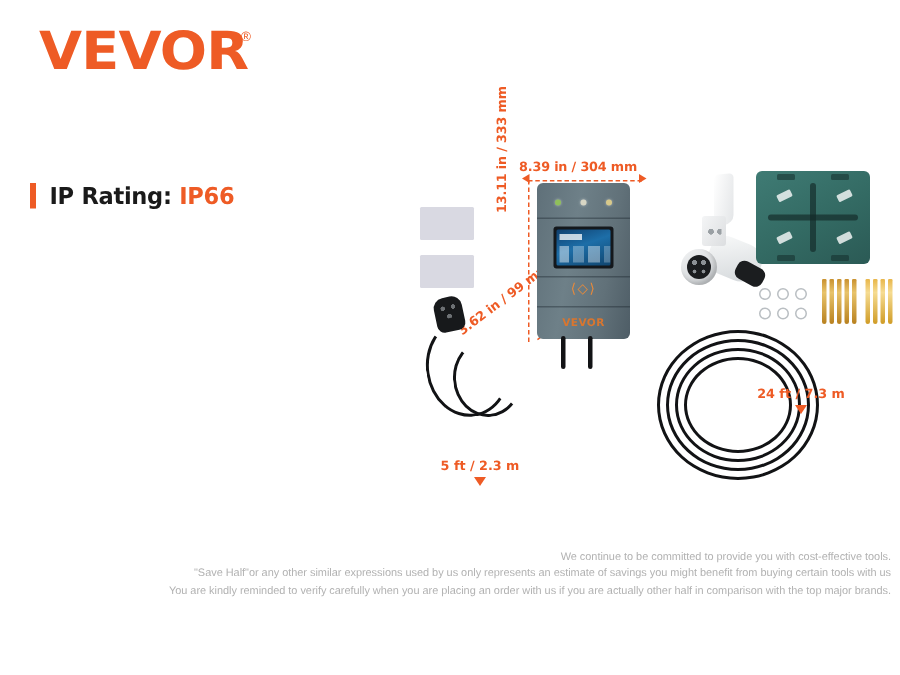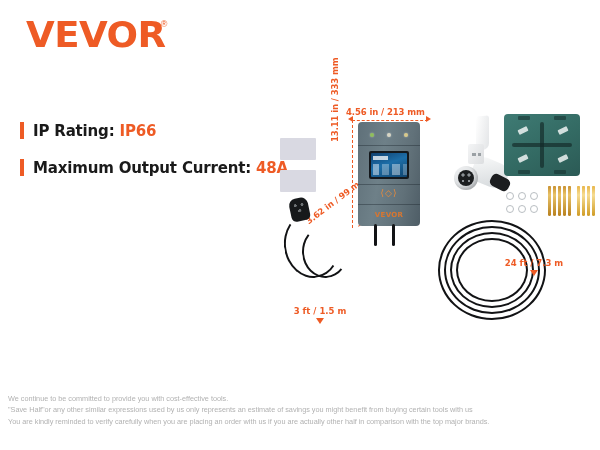--- a/index.html
+++ b/index.html
@@ -482,22 +482,23 @@
     border-radius: 1px 1px 2px 2px;
   }
   .screw.gold2 {
     background: linear-gradient(180deg,#e8b64a,#f6dc92 30%,#d09c26);
   }
 
   
   .disclaimer {
     position: absolute;
     left: 8px;
-    top: 394px;
+    top: 366px;
     width: 586px;
+    text-align: right;
   }
   .disclaimer p {
     margin: 0 0 1px 0;
     font-family: "Liberation Sans", sans-serif;
     font-size: 7.3px;
     line-height: 10.4px;
     color: #b2b2b2;
     white-space: nowrap;
     letter-spacing: -0.02px;
   }
@@ -514,39 +515,35 @@
 
   <div class="spec-row">
     <span class="spec-bullet"></span>
     <span class="spec-text"><span>IP Rating:</span>&nbsp;<span class="spec-value">IP66</span></span>
   </div>
 
 
 
 
 
-  <div class="spec-row">
-    <span class="spec-bullet"></span>
-    <span class="spec-text"><span>Maximum Output Current:</span>&nbsp;<span class="spec-value">48A</span></span>
-  </div>
 
 </div>
 
 <div class="product-area">
 
   <div class="card card-a"></div>
   <div class="card card-b"></div>
 
   <div class="dline dline-top"></div>
   <div class="dline dline-left"></div>
   <div class="dline dline-diag"></div>
   <div class="dtick dtick-l"></div>
   <div class="dtick dtick-r"></div>
 
-  <div class="dim-label dim-w">4.56 in / 213 mm</div>
+  <div class="dim-label dim-w">8.39 in / 304 mm</div>
   <div class="dim-label dim-h">13.11 in / 333 mm</div>
   <div class="dim-label dim-d">3.62 in / 99 mm</div>
 
   <div class="charger">
     <div class="charger-shell"></div>
     <div class="seam seam-1"></div>
     <div class="seam seam-2"></div>
     <div class="seam seam-3"></div>
     <div class="led led-1"></div>
     <div class="led led-2"></div>
@@ -564,21 +561,21 @@
   <div class="cable cable-in-2"></div>
   <div class="cable-stub-a"></div>
   <div class="cable-stub-b"></div>
 
   <div class="coil coil-1"></div>
   <div class="coil coil-2"></div>
   <div class="coil coil-3"></div>
   <div class="coil coil-4"></div>
 
   <div class="cable-label lbl-5ft">
-    <span>3 ft / 1.5 m</span>
+    <span>5 ft / 2.3 m</span>
     <span class="tri"></span>
   </div>
   <div class="cable-label lbl-24ft">
     <span>24 ft / 7.3 m</span>
     <span class="tri"></span>
   </div>
 
   <div class="j1772">
     <div class="j-body"></div>
     <div class="j-head">

